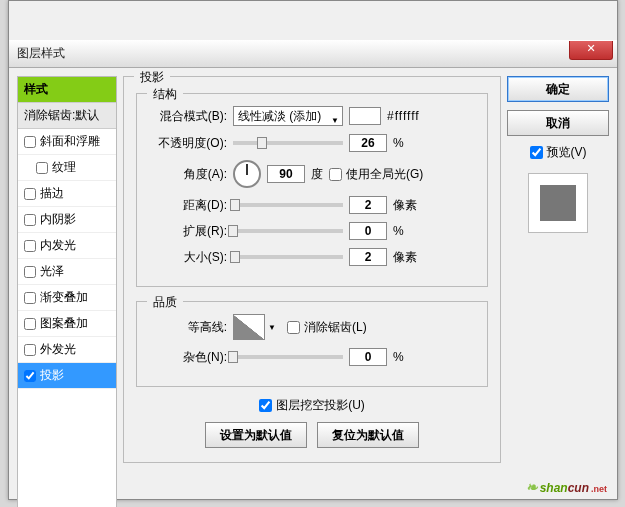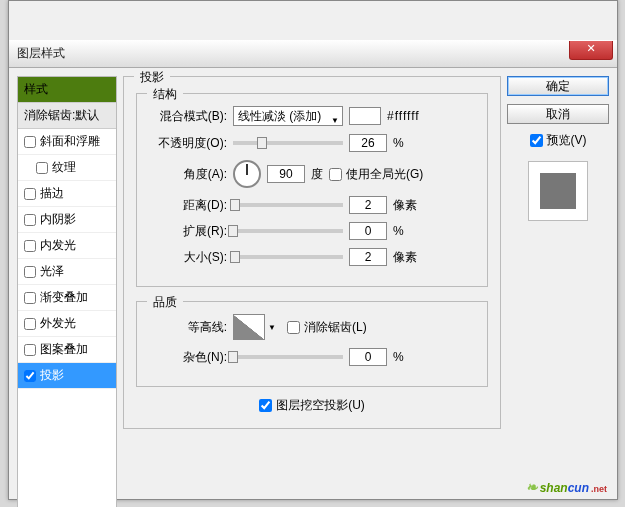--- a/index.html
+++ b/index.html
@@ -3,58 +3,58 @@
 <meta charset="utf-8">
 <style>
 * { box-sizing: border-box; margin: 0; padding: 0; font-family: "Microsoft YaHei", SimSun, Tahoma, sans-serif; font-size: 12px; }
 body { background: #d8d8d8; width: 625px; height: 507px; position: relative; }
 .window { position: absolute; left: 8px; top: 0; width: 610px; height: 500px; background: #f0f0f0; border: 1px solid #888; box-shadow: 0 0 4px rgba(0,0,0,0.3); }
 .titlebar { height: 28px; background: linear-gradient(#fff, #ddd); display: flex; align-items: center; padding: 0 4px; position: relative; border-bottom: 1px solid #aaa; margin-top: 39px; }
 .title-text { padding-left: 4px; color: #222; }
 .close-btn { position: absolute; right: 4px; top: 1px; width: 44px; height: 19px; background: linear-gradient(#e06060, #c03030); color: #fff; text-align: center; line-height: 15px; border: 1px solid #a02020; border-top: none; border-radius: 0 0 3px 3px; font-size: 11px; cursor: pointer; }
 .content { display: flex; padding: 8px; gap: 6px; height: calc(100% - 28px); }
 .left-panel { width: 100px; border: 1px solid #bbb; background: #fff; }
-.left-header { background: #4d7c0f; padding: 4px 6px; border-bottom: 1px solid #ccc; }
+.left-header { background: #84cc16; padding: 4px 6px; border-bottom: 1px solid #ccc; font-weight: bold; }
 .left-subheader { background: #e8e8e8; padding: 4px 6px; border-bottom: 1px solid #ccc; cursor: pointer; }
 .style-item { padding: 4px 6px; display: flex; align-items: center; gap: 4px; border-bottom: 1px solid #eee; cursor: pointer; }
 .style-item.indent { padding-left: 18px; }
 .style-item.selected { background: #3399ff; color: #fff; }
 .style-item input[type=checkbox] { width: 12px; height: 12px; cursor: pointer; }
 .center-panel { flex: 1; display: flex; flex-direction: column; gap: 8px; }
 .fieldset { border: 1px solid #bbb; padding: 10px 12px 14px; position: relative; }
 .fieldset > .legend { position: absolute; top: -8px; left: 10px; background: #f0f0f0; padding: 0 6px; }
 .inner-fieldset { border: 1px solid #bbb; padding: 12px 10px 12px; position: relative; margin-top: 6px; }
 .inner-fieldset > .legend { position: absolute; top: -8px; left: 10px; background: #f0f0f0; padding: 0 6px; }
 .row { display: flex; align-items: center; gap: 6px; margin-bottom: 8px; }
 .row-label { width: 80px; text-align: right; }
 .select { height: 20px; border: 1px solid #888; background: #fff; padding: 0 16px 0 4px; display: flex; align-items: flex-end; position: relative; width: 110px; cursor: pointer; }
 .select::after { content: "▼"; position: absolute; right: 3px; font-size: 8px; }
 .color-swatch { width: 32px; height: 18px; border: 1px solid #888; background: #fff; cursor: pointer; }
 .hex-label { letter-spacing: 1px; }
 .slider { flex: 1; height: 4px; background: #ccc; position: relative; max-width: 110px; cursor: pointer; }
 .slider .thumb { position: absolute; top: -4px; width: 10px; height: 12px; background: #eee; border: 1px solid #888; transform: translateX(-50%); }
-.num-input { width: 38px; height: 18px; border: 1px solid #888; background: #fff; text-align: center; }
+.num-input { width: 38px; height: 18px; border: 1px solid #888; background: #fff; text-align: center; font-weight: bold; }
 .angle-dial { width: 28px; height: 28px; border: 2px solid #888; border-radius: 50%; background: #fff; position: relative; cursor: pointer; }
 .angle-dial .needle { position: absolute; left: 50%; top: 50%; width: 11px; height: 2px; background: #333; transform-origin: left center; transform: rotate(-90deg); }
 .checkbox-wrap { display: flex; align-items: center; gap: 4px; }
 .checkbox-wrap input { cursor: pointer; }
 .contour-swatch { width: 32px; height: 26px; border: 1px solid #888; background: #fff; position: relative; cursor: pointer; }
 .contour-swatch .diag { position: absolute; inset: 0; background: linear-gradient(to top right, #888 0%, #888 49%, #fff 50%, #fff 100%); }
 .contour-swatch .arrow { position: absolute; right: -12px; top: 8px; font-size: 8px; }
 .bottom-row { display: flex; justify-content: center; gap: 10px; margin-top: 8px; }
-.btn { height: 20px; padding: 8px 14px; background: linear-gradient(#fff, #e0e0e0); border: 1px solid #888; cursor: pointer; display: inline-flex; align-items: center; }
+.btn { height: 26px; padding: 8px 14px; background: linear-gradient(#fff, #e0e0e0); border: 1px solid #888; cursor: pointer; display: inline-flex; align-items: center; font-weight: bold; }
 .btn.primary { border: 1px solid #3377cc; box-shadow: inset 0 0 0 1px #99ccff; }
 .right-panel { width: 102px; display: flex; flex-direction: column; gap: 8px; align-items: stretch; }
 .right-panel .btn { width: 100%; justify-content: center; }
 .preview-check { display: flex; align-items: center; gap: 4px; justify-content: center; }
 .preview-box { width: 60px; height: 60px; background: #fff; border: 1px solid #bbb; display: flex; align-items: center; justify-content: center; margin: 4px auto 0; }
 .preview-box .inner { width: 36px; height: 36px; background: #777; }
 .watermark { position: absolute; right: 18px; bottom: 12px; font-style: italic; font-weight: bold; font-size: 20px; display: flex; align-items: baseline; }
 .wm-green { color: #5a9a00; }
-.wm-red { color: #1d4ed8; }
+.wm-red { color: #7f1d1d; }
 .wm-net { font-size: 9px; color: #c03030; font-style: normal; margin-left: 2px; }
 .wm-leaf { color: #8bc34a; font-size: 14px; margin-right: 2px; }
 </style>
 </head>
 <body>
 
 <div class="window">
   <div class="titlebar">
     <span class="title-text">图层样式</span>
     <div class="close-btn">✕</div>
@@ -88,25 +88,25 @@
           <div class="style-item">
             <input type="checkbox" style="">
             <span>光泽</span>
           </div>
           <div class="style-item">
             <input type="checkbox" style="">
             <span>渐变叠加</span>
           </div>
           <div class="style-item">
             <input type="checkbox" style="">
+            <span>图案叠加</span>
+          </div>
+          <div class="style-item">
+            <input type="checkbox" style="">
             <span>外发光</span>
-          </div>
-          <div class="style-item">
-            <input type="checkbox" style="">
-            <span>图案叠加</span>
           </div>
           <div class="style-item selected">
             <input type="checkbox" checked="" style="">
             <span>投影</span>
           </div>
         </div>
     </div>
 
     <div class="center-panel">
       <div class="fieldset">
@@ -198,20 +198,24 @@
             <input class="num-input" value="0" style="">
             <span>%</span>
           </div>
         </div>
 
         <div style="text-align:center;margin-top:10px;">
           <label class="checkbox-wrap" style="justify-content:center;">
             <input type="checkbox" checked="" style="">
             <span>图层挖空投影(U)</span>
           </label>
+        </div>
+        <div class="bottom-row">
+          <button class="btn">设置为默认值</button>
+          <button class="btn">复位为默认值</button>
         </div>
       </div>
     </div>
 
     <div class="right-panel">
       <button class="btn primary">确定</button>
       <button class="btn">取消</button>
       <label class="preview-check">
         <input type="checkbox" checked="" style="">
         <span>预览(V)</span>

